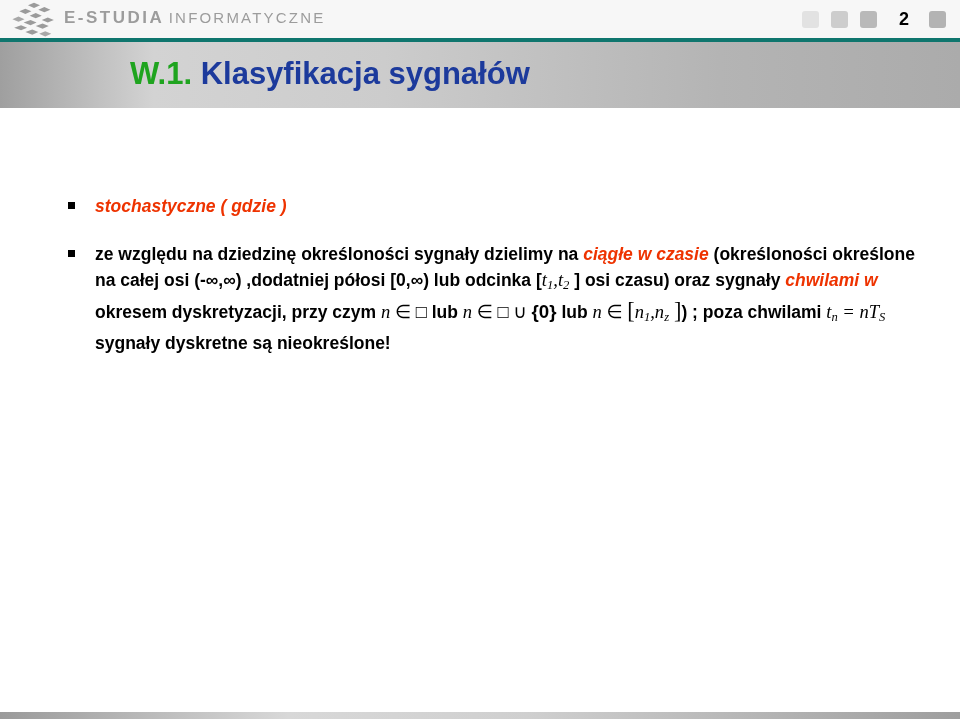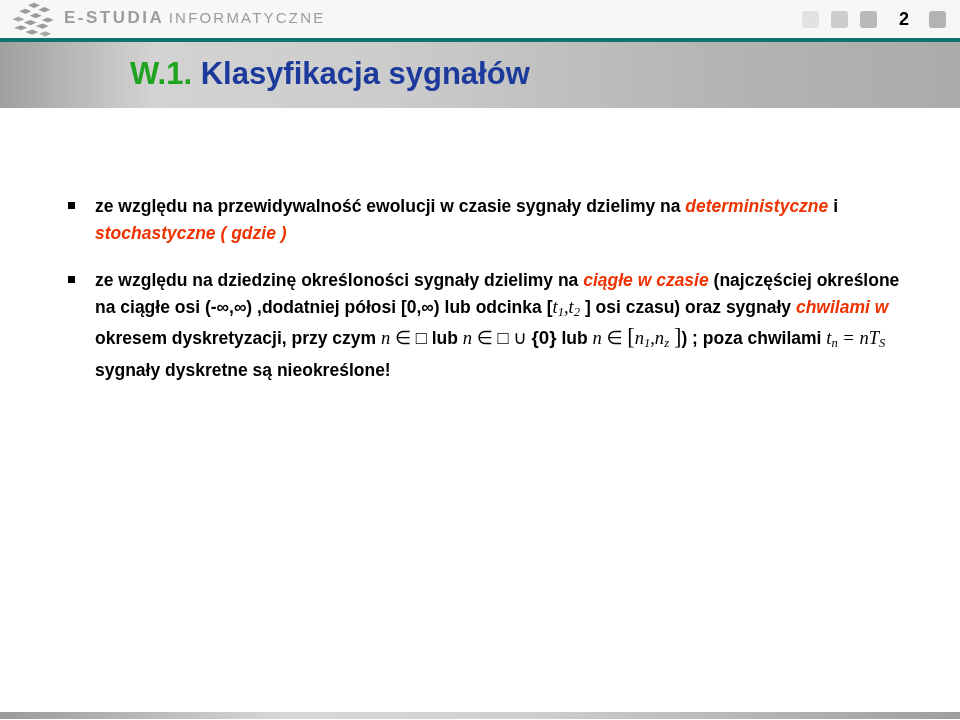--- a/index.html
+++ b/index.html
@@ -80,27 +80,26 @@
 
   <div class="titleband">
     <div class="titletext">
       <span class="pfx">W.1. </span><span class="main">Klasyfikacja sygnałów</span>
     </div>
   </div>
 
   <div class="body" id="bullets">
       <div class="bullet-row">
         <span class="bullet-marker"></span>
-        <div class="bline"><span class="r-p">ze względu na przewidywalność ewolucji w  czasie sygnały dzielimy na </span><span class="r-r">deterministyczne</span><span class="r-p"> i</span></div>
         <div class="bline"><span class="r-r">stochastyczne ( gdzie )</span></div>
       </div>
       <div class="bullet-row">
         <span class="bullet-marker"></span>
-        <div class="bline"><span class="r-p">ze względu na dziedzinę określoności sygnały dzielimy na </span><span class="r-r">ciągłe w czasie</span><span class="r-p"> (najczęściej określone</span></div>
-        <div class="bline"><span class="r-p">na ciągłe osi (-∞,∞) ,dodatniej półosi [0,∞) lub odcinka [</span><span class="r-m">t</span><span class="r-ms">1</span><span class="r-m">,</span><span class="r-m">t</span><span class="r-ms">2</span><span class="r-p"> ] osi czasu) oraz sygnały </span><span class="r-r">chwilami w</span></div>
+        <div class="bline"><span class="r-p">ze względu na dziedzinę określoności sygnały dzielimy na </span><span class="r-r">ciągłe w czasie</span><span class="r-p"> (określoności określone</span></div>
+        <div class="bline"><span class="r-p">na całej osi (-∞,∞) ,dodatniej półosi [0,∞) lub odcinka [</span><span class="r-m">t</span><span class="r-ms">1</span><span class="r-m">,</span><span class="r-m">t</span><span class="r-ms">2</span><span class="r-p"> ] osi czasu) oraz sygnały </span><span class="r-r">chwilami w</span></div>
         <div class="bline"><span class="r-p">okresem  dyskretyzacji, przy czym </span><span class="r-m">n</span><span class="r-y"> ∈ □</span><span class="r-p">  lub </span><span class="r-m">n</span><span class="r-y"> ∈ □ ∪ </span><span class="r-b">{0}</span><span class="r-p"> lub </span><span class="r-m">n</span><span class="r-y"> ∈ </span><span class="r-k">[</span><span class="r-m">n</span><span class="r-ms">1</span><span class="r-m">,n</span><span class="r-ms">z</span><span class="r-p"> </span><span class="r-k">]</span><span class="r-p">) ;  poza chwilami </span><span class="r-m">t</span><span class="r-ms">n</span><span class="r-m"> = nT</span><span class="r-ms">S</span></div>
         <div class="bline"><span class="r-p">sygnały dyskretne są nieokreślone!</span></div>
       </div>
     </div>
 
   <div class="footerbar"></div>
 
 </div>
 
 </body></html>

